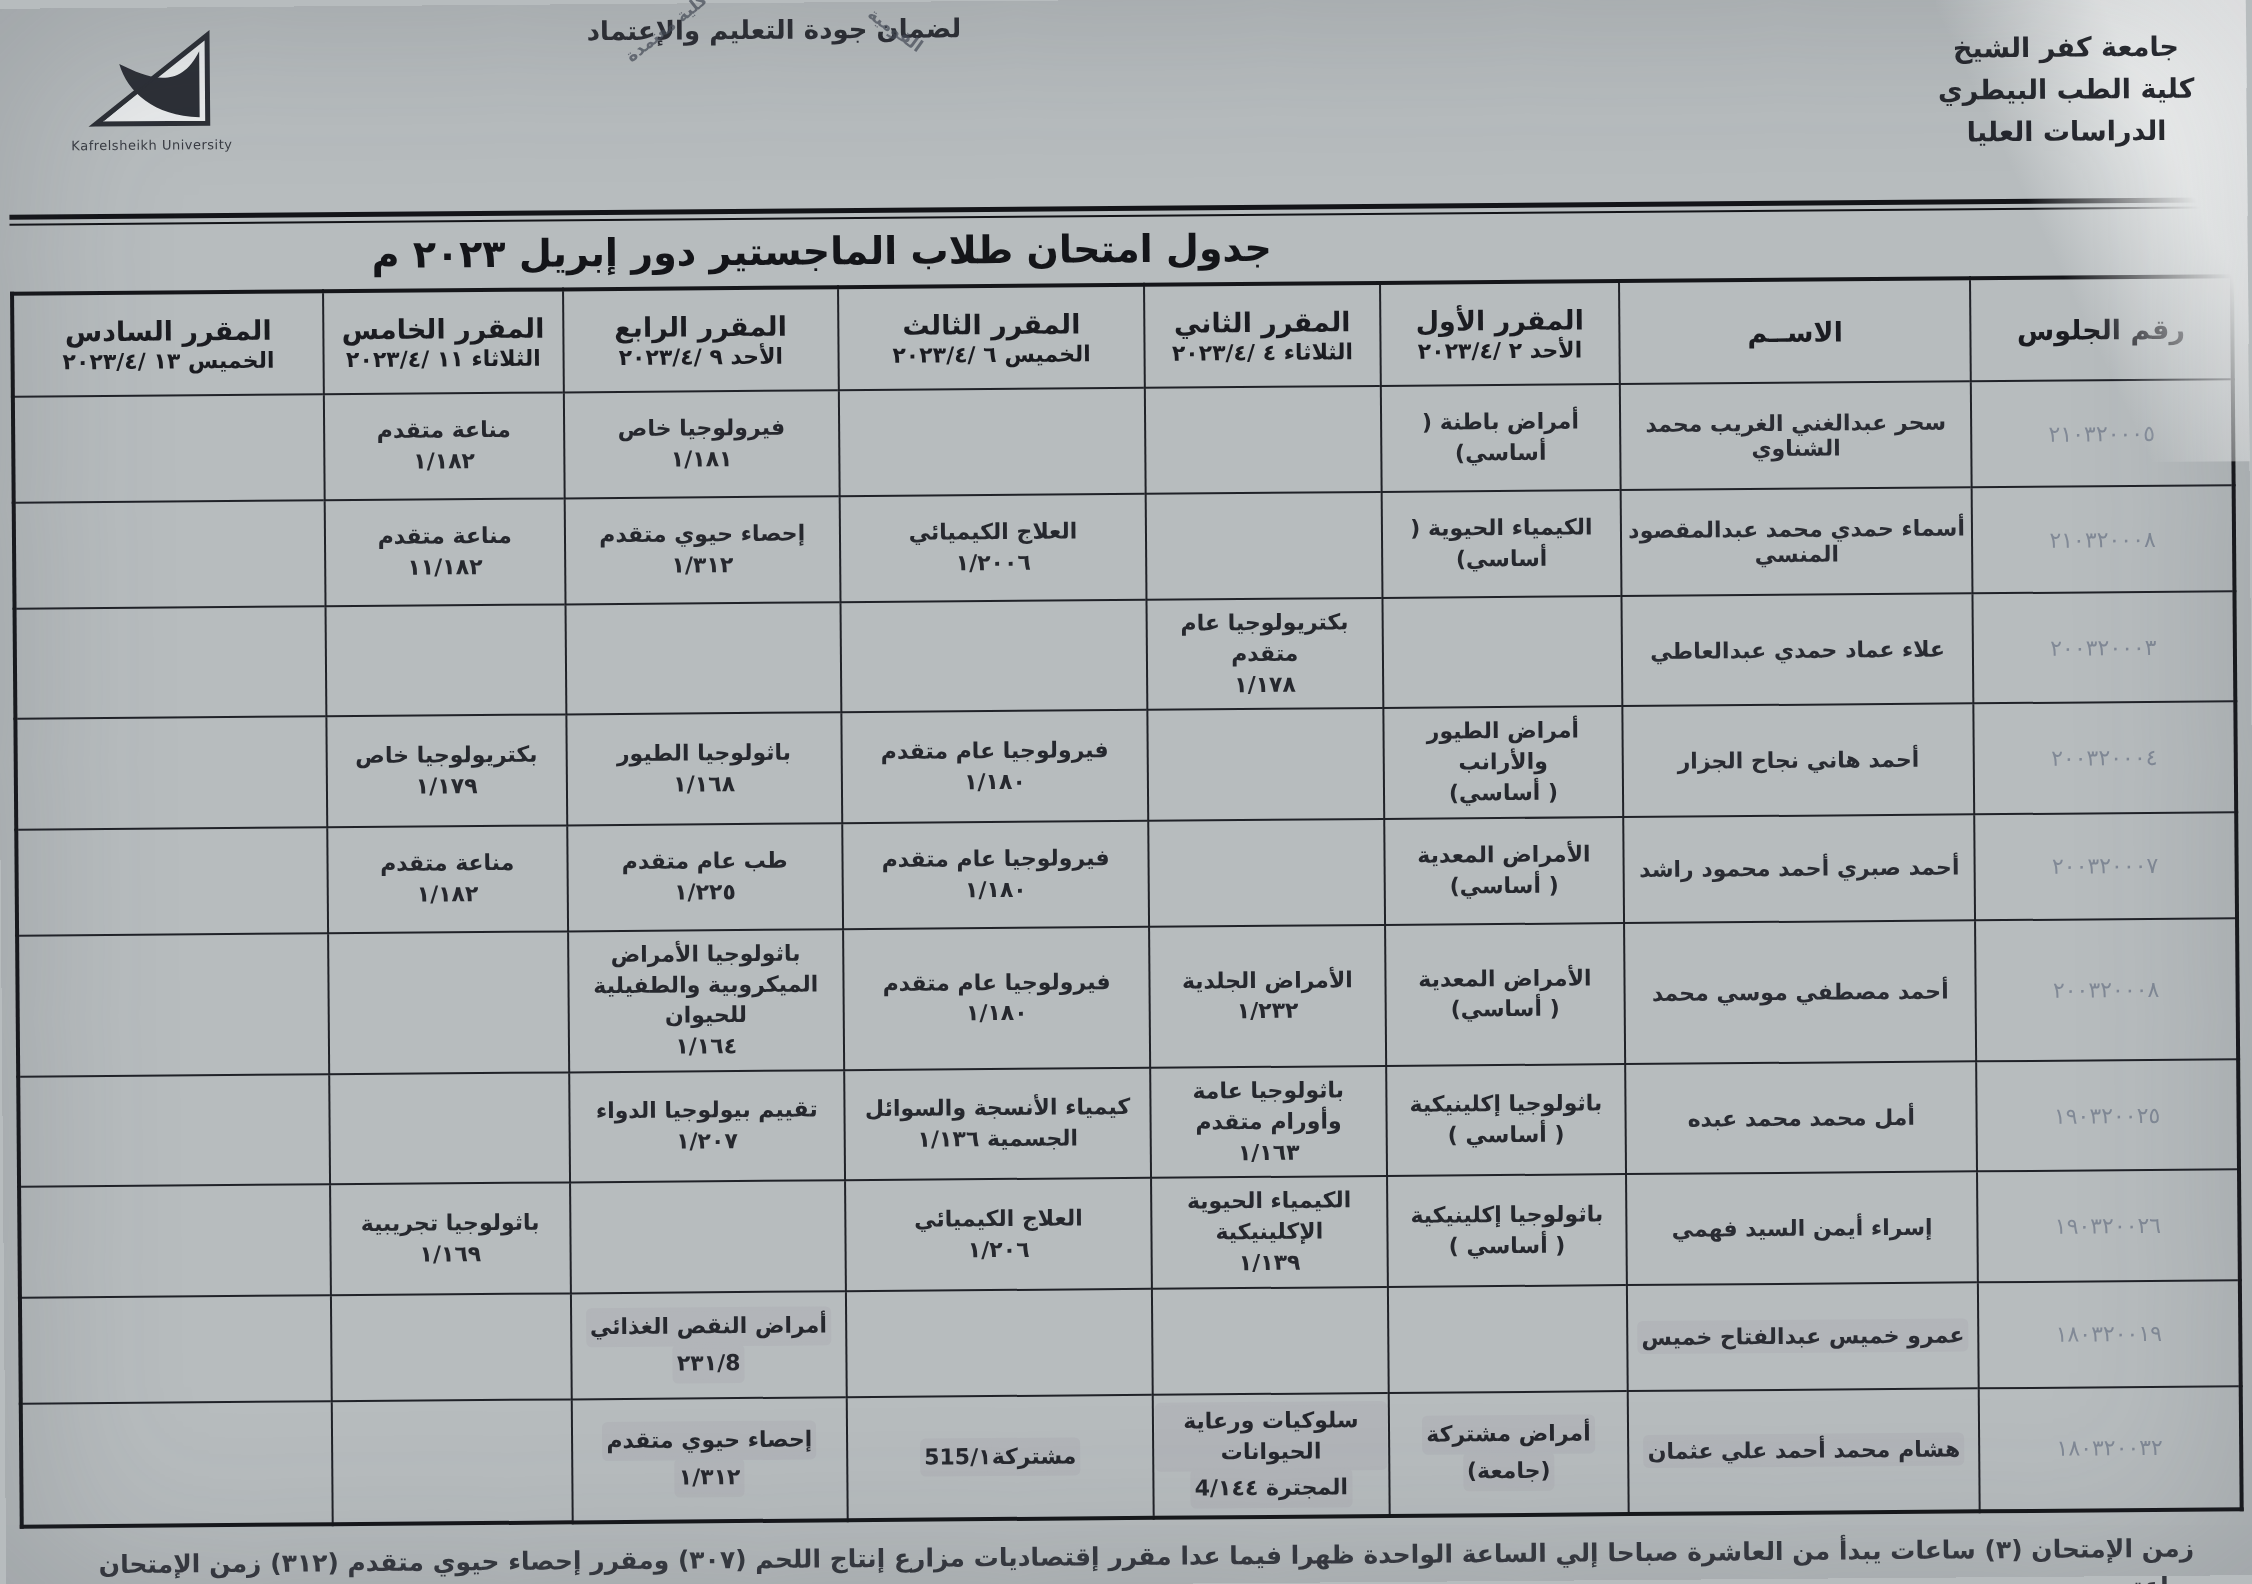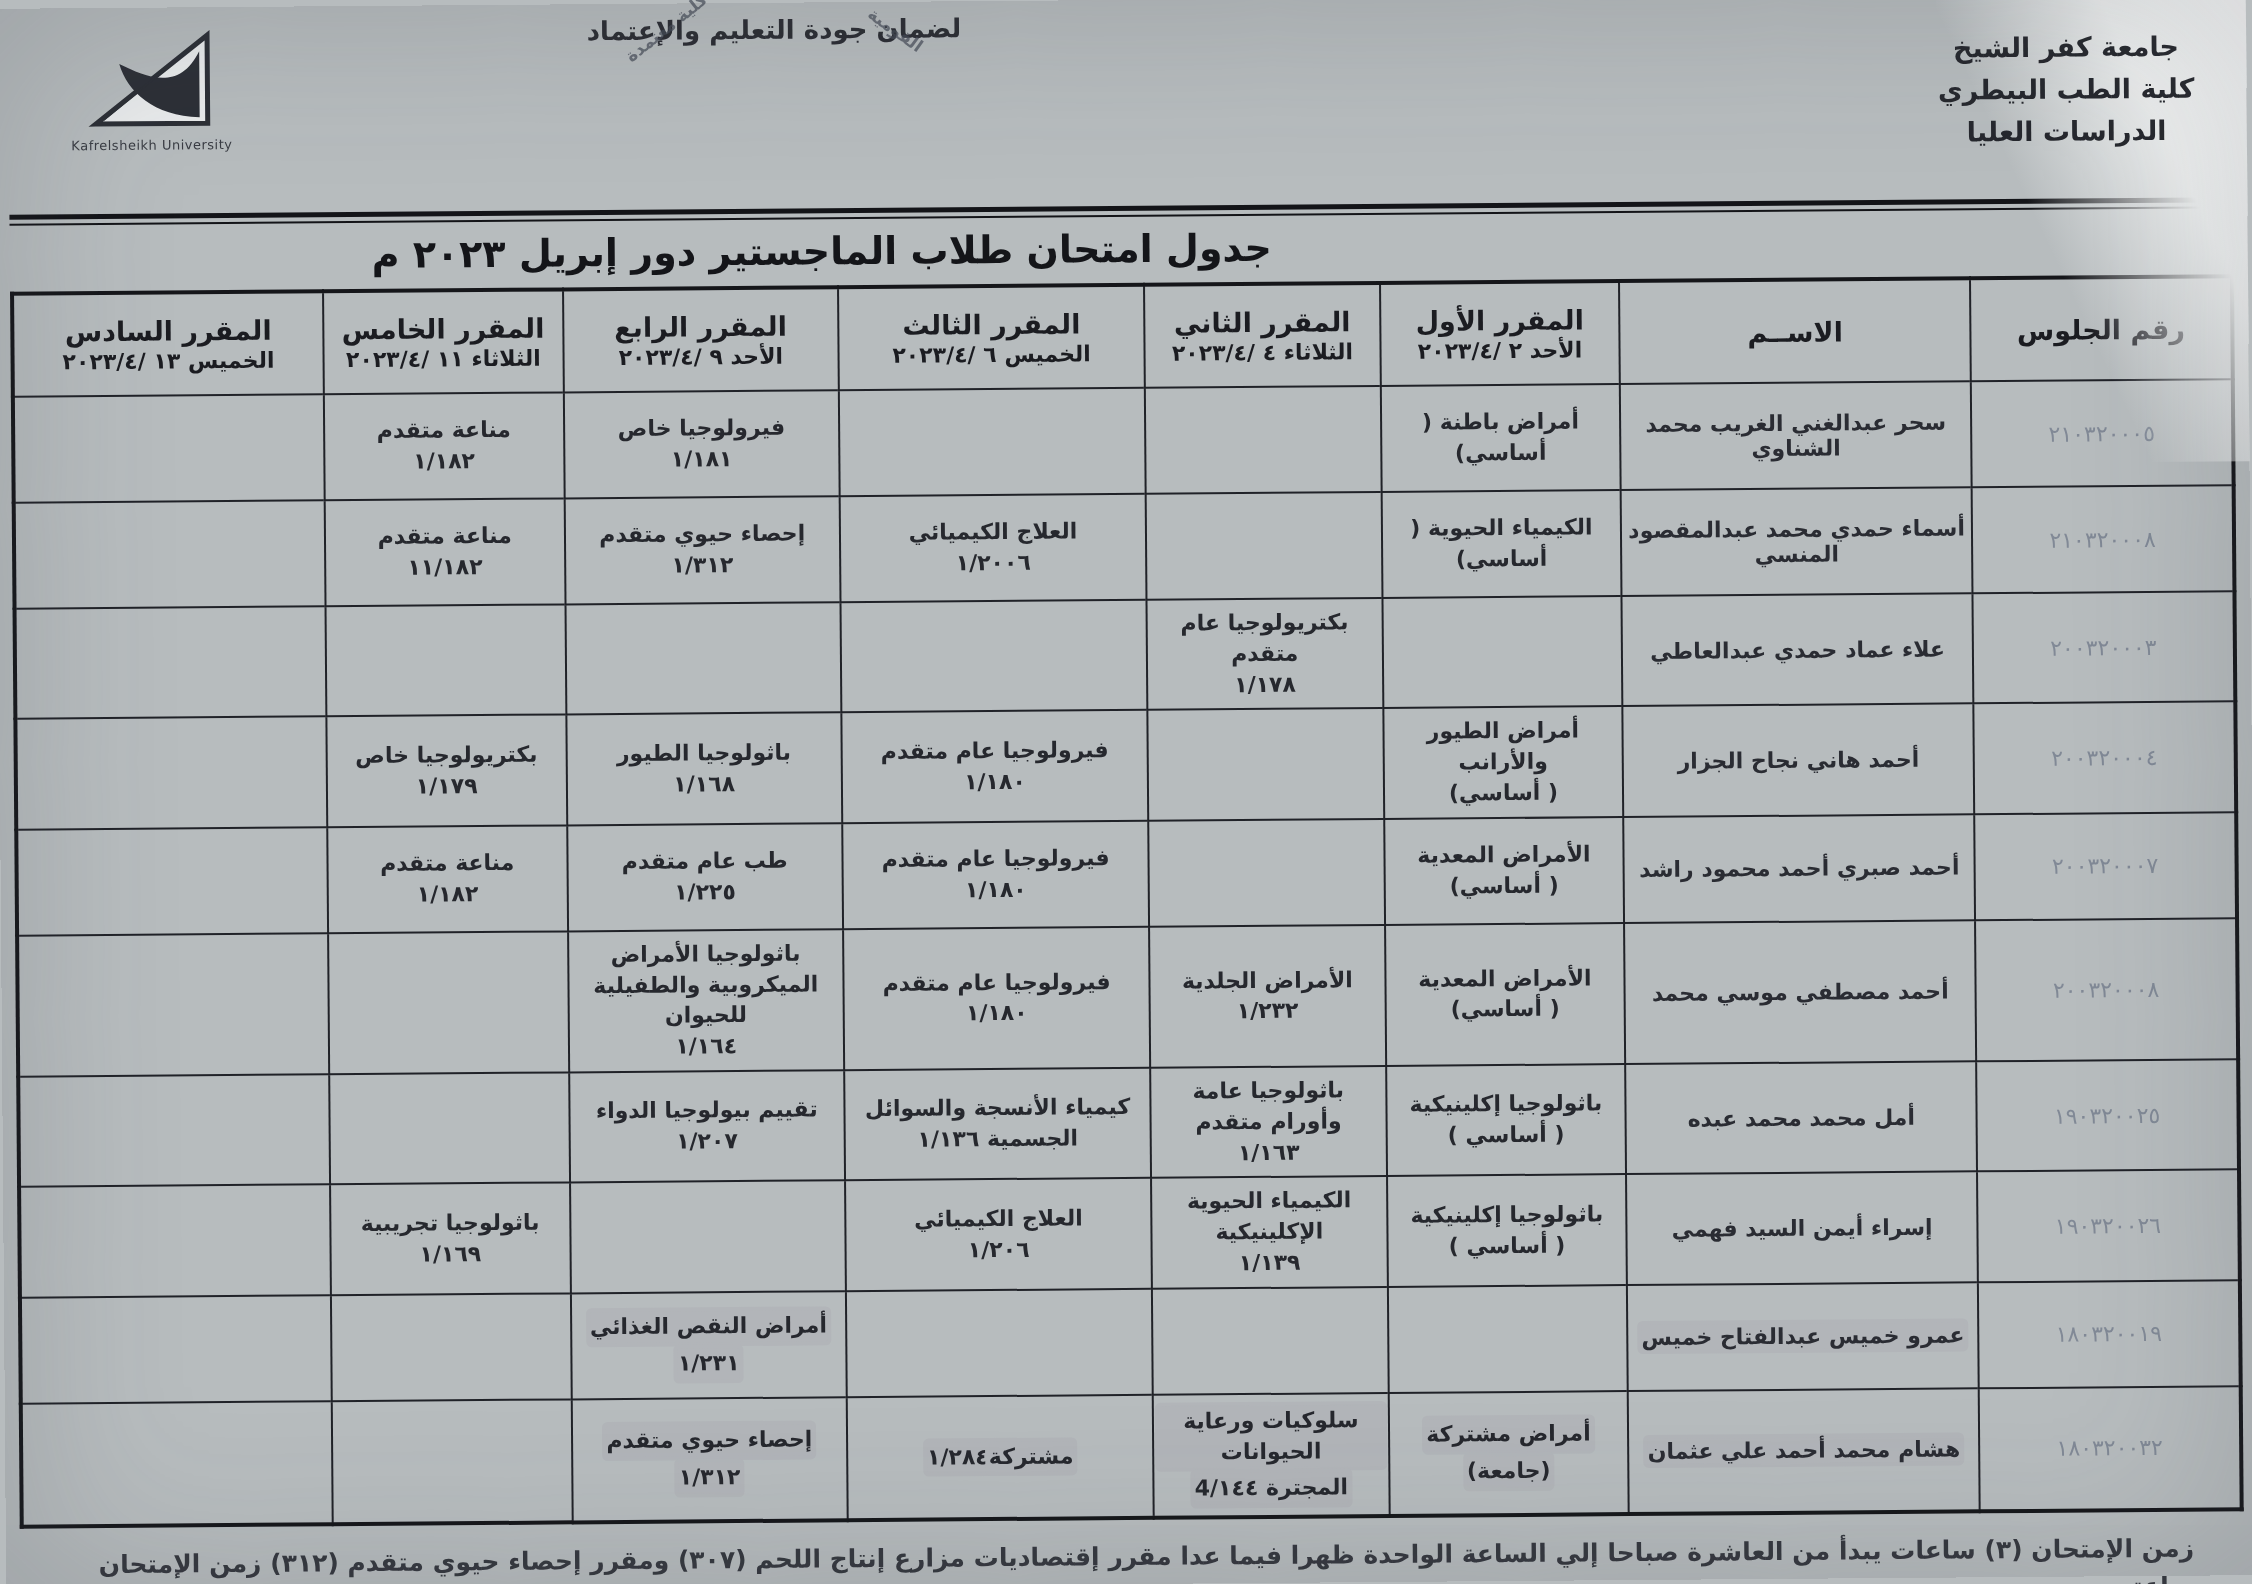--- a/index.html
+++ b/index.html
@@ -333,32 +333,32 @@
           <td class="course"></td>
         </tr>
         <tr>
           <td class="seat">
             <span class="ln">١٨٠٣٢٠٠١٩</span>
           </td>
           <td class="name"><span class="ln mark">عمرو خميس عبدالفتاح خميس</span></td>
           <td class="course"></td>
           <td class="course"></td>
           <td class="course"></td>
-          <td class="course"><span class="ln mark">أمراض النقص الغذائي</span><span class="ln mark">١/٢٣١</span></td>
+          <td class="course"><span class="ln mark">أمراض النقص الغذائي</span><span class="ln mark">8/٢٣١</span></td>
           <td class="course"></td>
           <td class="course"></td>
         </tr>
         <tr>
           <td class="seat">
             <span class="ln">١٨٠٣٢٠٠٣٢</span>
           </td>
           <td class="name"><span class="ln mark">هشام محمد أحمد علي عثمان</span></td>
           <td class="course"><span class="ln mark">أمراض مشتركة</span><span class="ln mark">(جامعة)</span></td>
           <td class="course"><span class="ln mark">سلوكيات ورعاية الحيوانات</span><span class="ln mark">المجترة 4/١٤٤</span></td>
-          <td class="course"><span class="ln mark">مشتركة</span><span class="ln mark">١/٢٨٤</span></td>
+          <td class="course"><span class="ln mark">مشتركة</span><span class="ln mark">١/515</span></td>
           <td class="course"><span class="ln mark">إحصاء حيوي متقدم</span><span class="ln mark">١/٣١٢</span></td>
           <td class="course"></td>
           <td class="course"></td>
         </tr>
       </tbody>
   </table>
 
   <div class="notes">
     <div class="note n1">زمن الإمتحان (٣) ساعات يبدأ من العاشرة صباحا إلي الساعة الواحدة ظهرا فيما عدا مقرر إقتصاديات مزارع إنتاج اللحم (٣٠٧) ومقرر إحصاء حيوي متقدم (٣١٢) زمن الإمتحان ساعتين</div>
 

